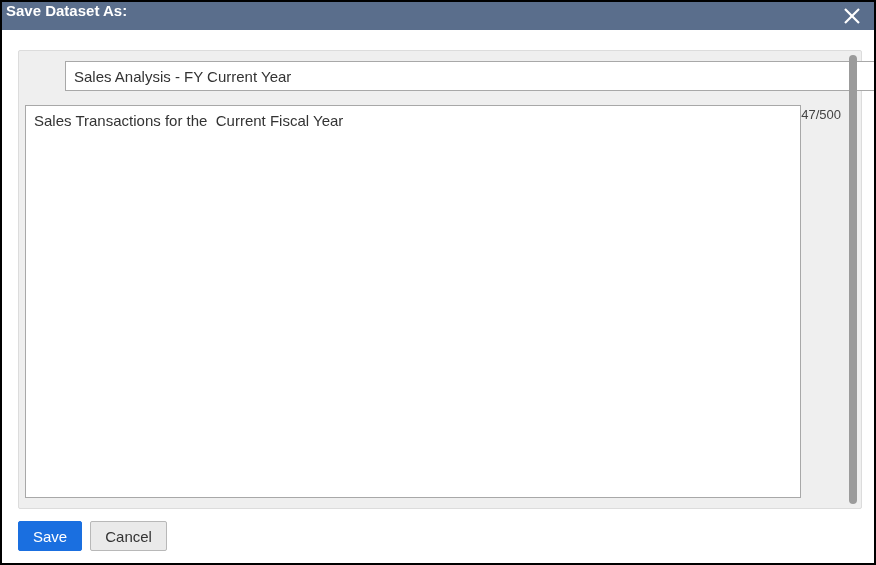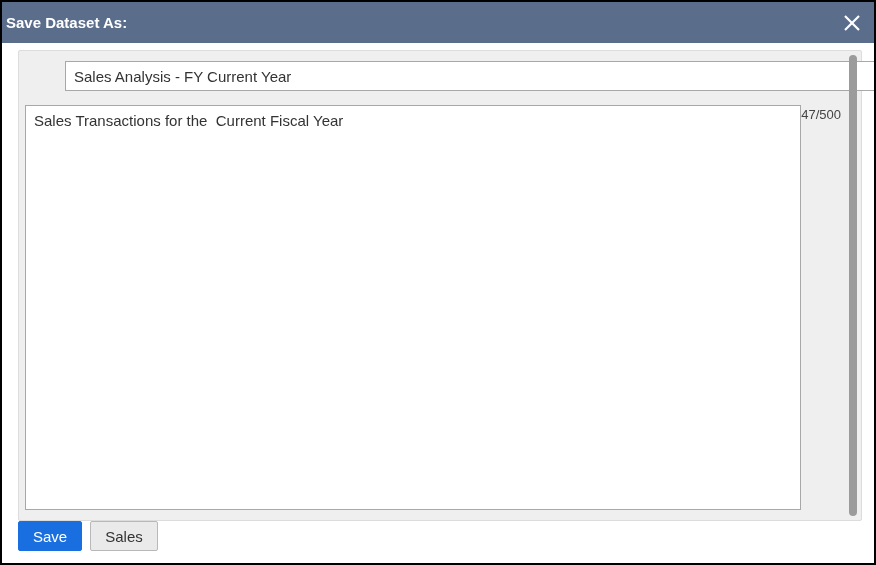--- a/index.html
+++ b/index.html
@@ -8,23 +8,23 @@
       background: #ffffff;
       width: 876px;
       height: 565px;
       border: 2px solid #000;
       position: relative;
       overflow: hidden;
     }
     .titlebar {
       background: #5a6e8c;
       color: #ffffff;
-      height: 41px;
+      height: 28px;
       display: flex;
-      align-items: center;
+      align-items: flex-start;
       justify-content: space-between;
       padding: 0 8px 0 4px;
       font-size: 15px;
       font-weight: 600;
     }
     .titlebar .title { white-space: nowrap; }
     .close-btn {
       cursor: pointer;
       width: 28px;
       height: 28px;
@@ -94,20 +94,21 @@
     }
     .counter {
       text-align: right;
       font-size: 13px;
       color: #444;
       padding: 2px 2px 0 0;
     }
     .footer {
       display: flex;
       gap: 8px;
+      padding-top: 12px;
     }
     .btn {
       height: 30px;
       padding: 0 14px;
       font-size: 15px;
       border-radius: 2px;
       cursor: pointer;
       font-family: inherit;
     }
     .btn-primary {
@@ -142,15 +143,15 @@
     <div class="desc-wrap">
       <textarea class="desc-input" style="">Sales Transactions for the  Current Fiscal Year</textarea>
       <div class="counter">47/500</div>
     </div>
 
     <div class="scrollbar"></div>
   </div>
 
   <div class="footer">
     <button class="btn btn-primary">Save</button>
-    <button class="btn btn-secondary">Sales</button>
+    <button class="btn btn-secondary">Cancel</button>
   </div>
 </div>
 
 </body></html>

